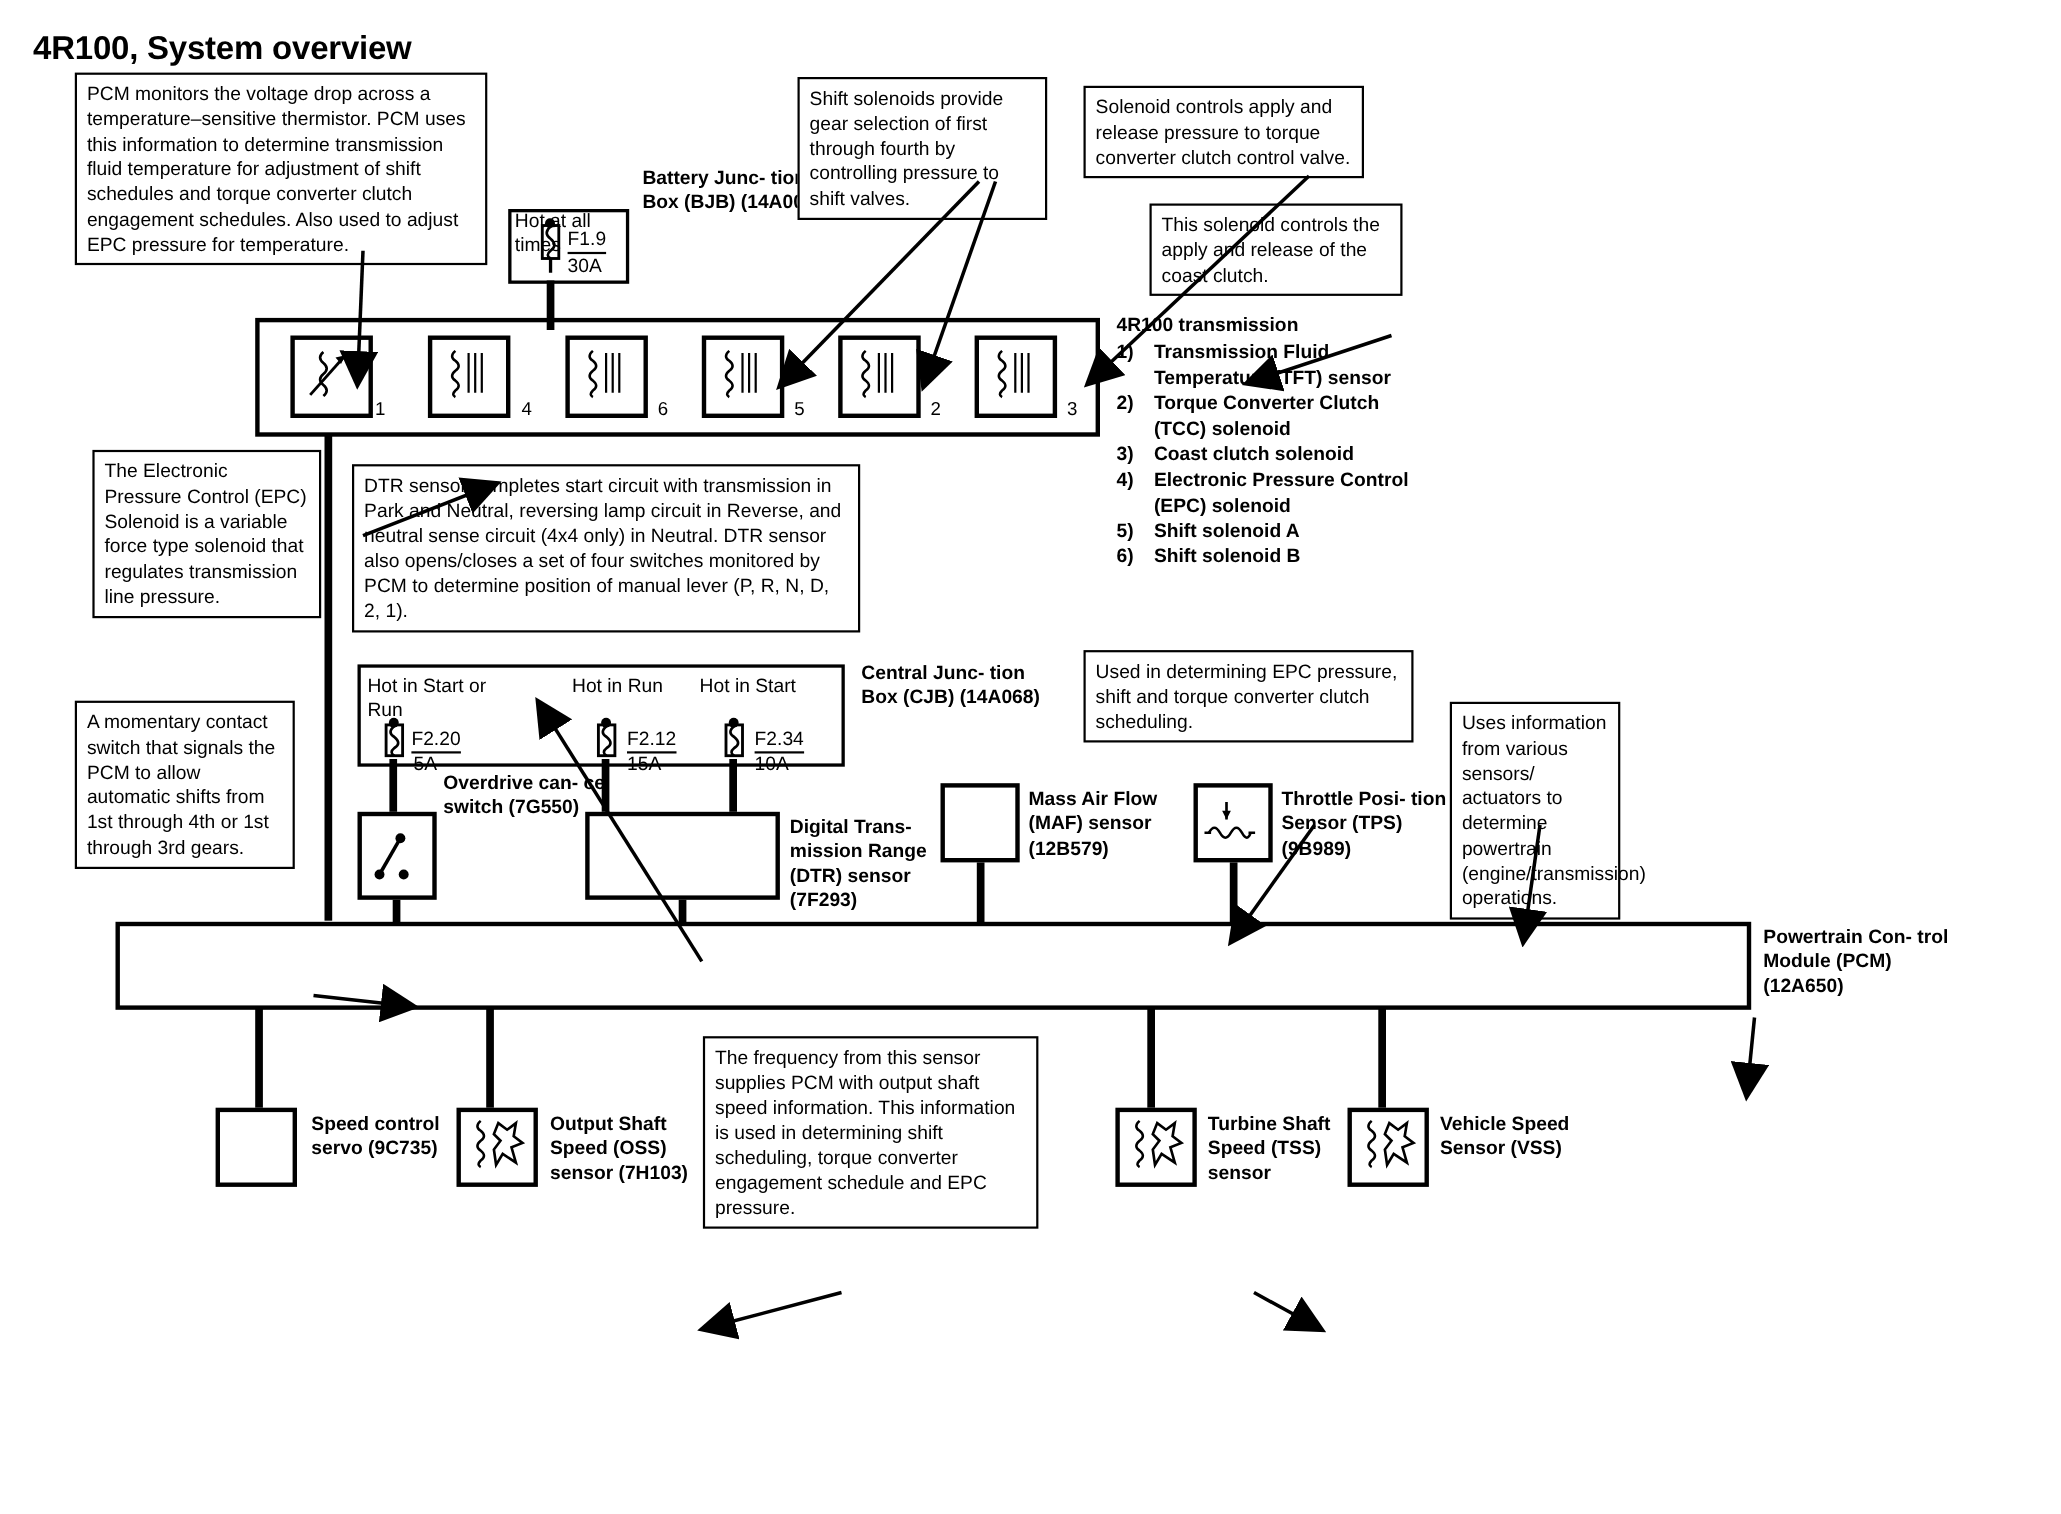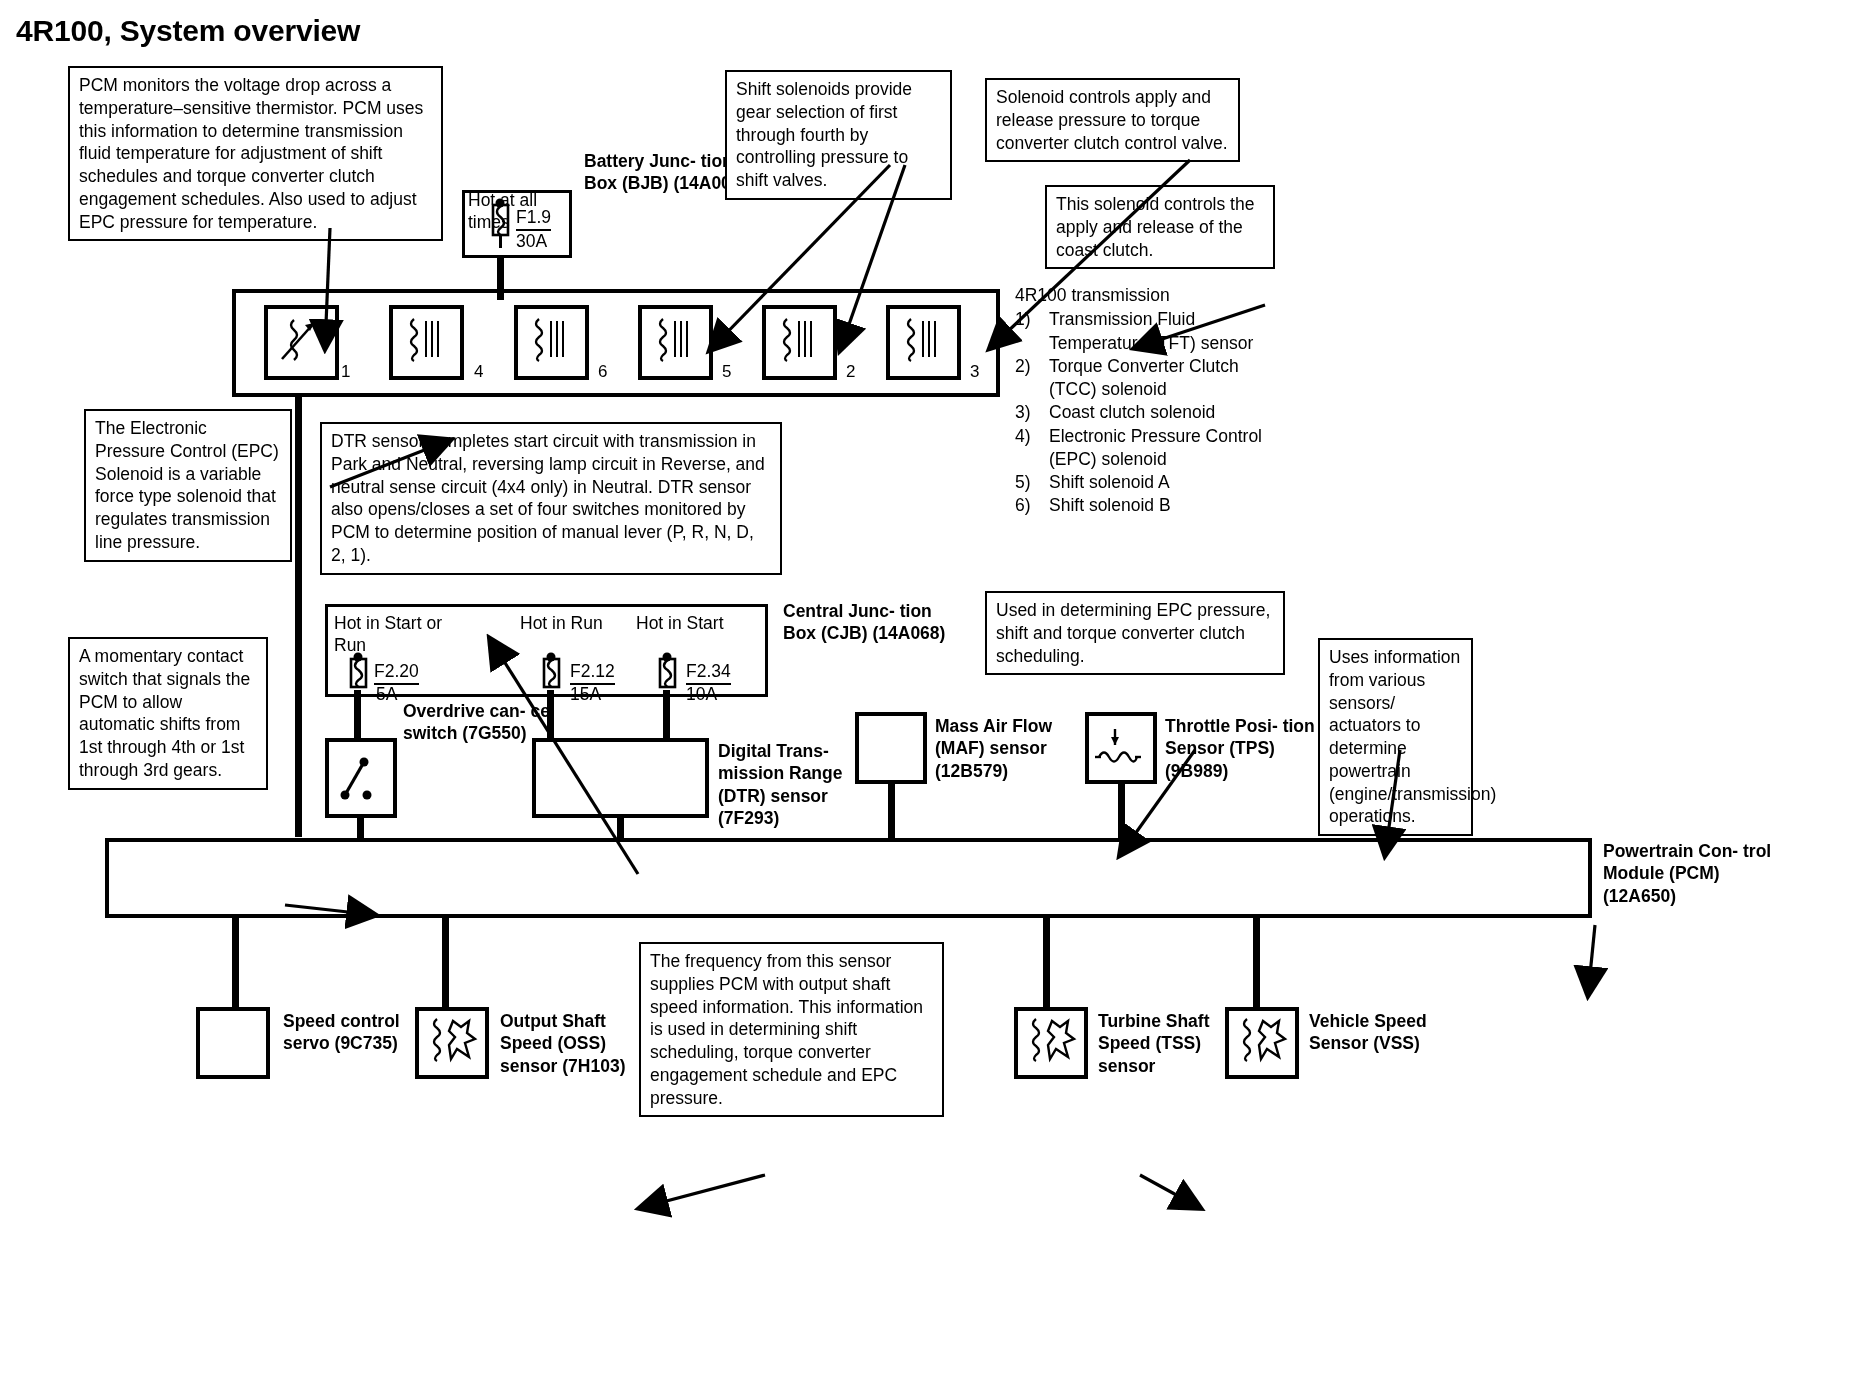--- a/index.html
+++ b/index.html
@@ -30,32 +30,32 @@
   .comp { position:absolute; border:4px solid #000; background:#fff; z-index:3; }
 
   
   .enclosure { position:absolute; border:4px solid #000; background:#fff; z-index:1; }
   .enclosure-inner-num { position:absolute; font-size:17px; font-weight:normal; }
 
   
   #leaders { position:absolute; inset:0; z-index:7; pointer-events:none; }
 
   
-  .legend { position:absolute; font-size:17.5px; font-weight:normal; line-height:1.33; z-index:5; }
+  .legend { position:absolute; font-size:17.5px; font-weight:bold; line-height:1.33; z-index:5; }
   .legend .ltitle { margin-bottom:1px; }
   .legend .lrow { display:flex; }
   .legend .lnum { width:34px; flex:0 0 34px; }
   .legend .ltxt { flex:1; }
 
   
   .fusebox { position:absolute; border:3px solid #000; background:#fff; z-index:2; }
   .fuse-id { border-bottom:2px solid #000; display:inline-block; padding-bottom:1px; }
 
   h1.title {
-    position:absolute; left:16px; top:14px; margin:0;
+    position:absolute; left:16px; top:14px; margin:14px;
     font-size:30px; font-weight:bold; letter-spacing:-0.2px;
   }
 </style>
 </head>
 <body>
 
 <div id="stage">
 
   <h1 class="title">4R100, System overview</h1>
 

